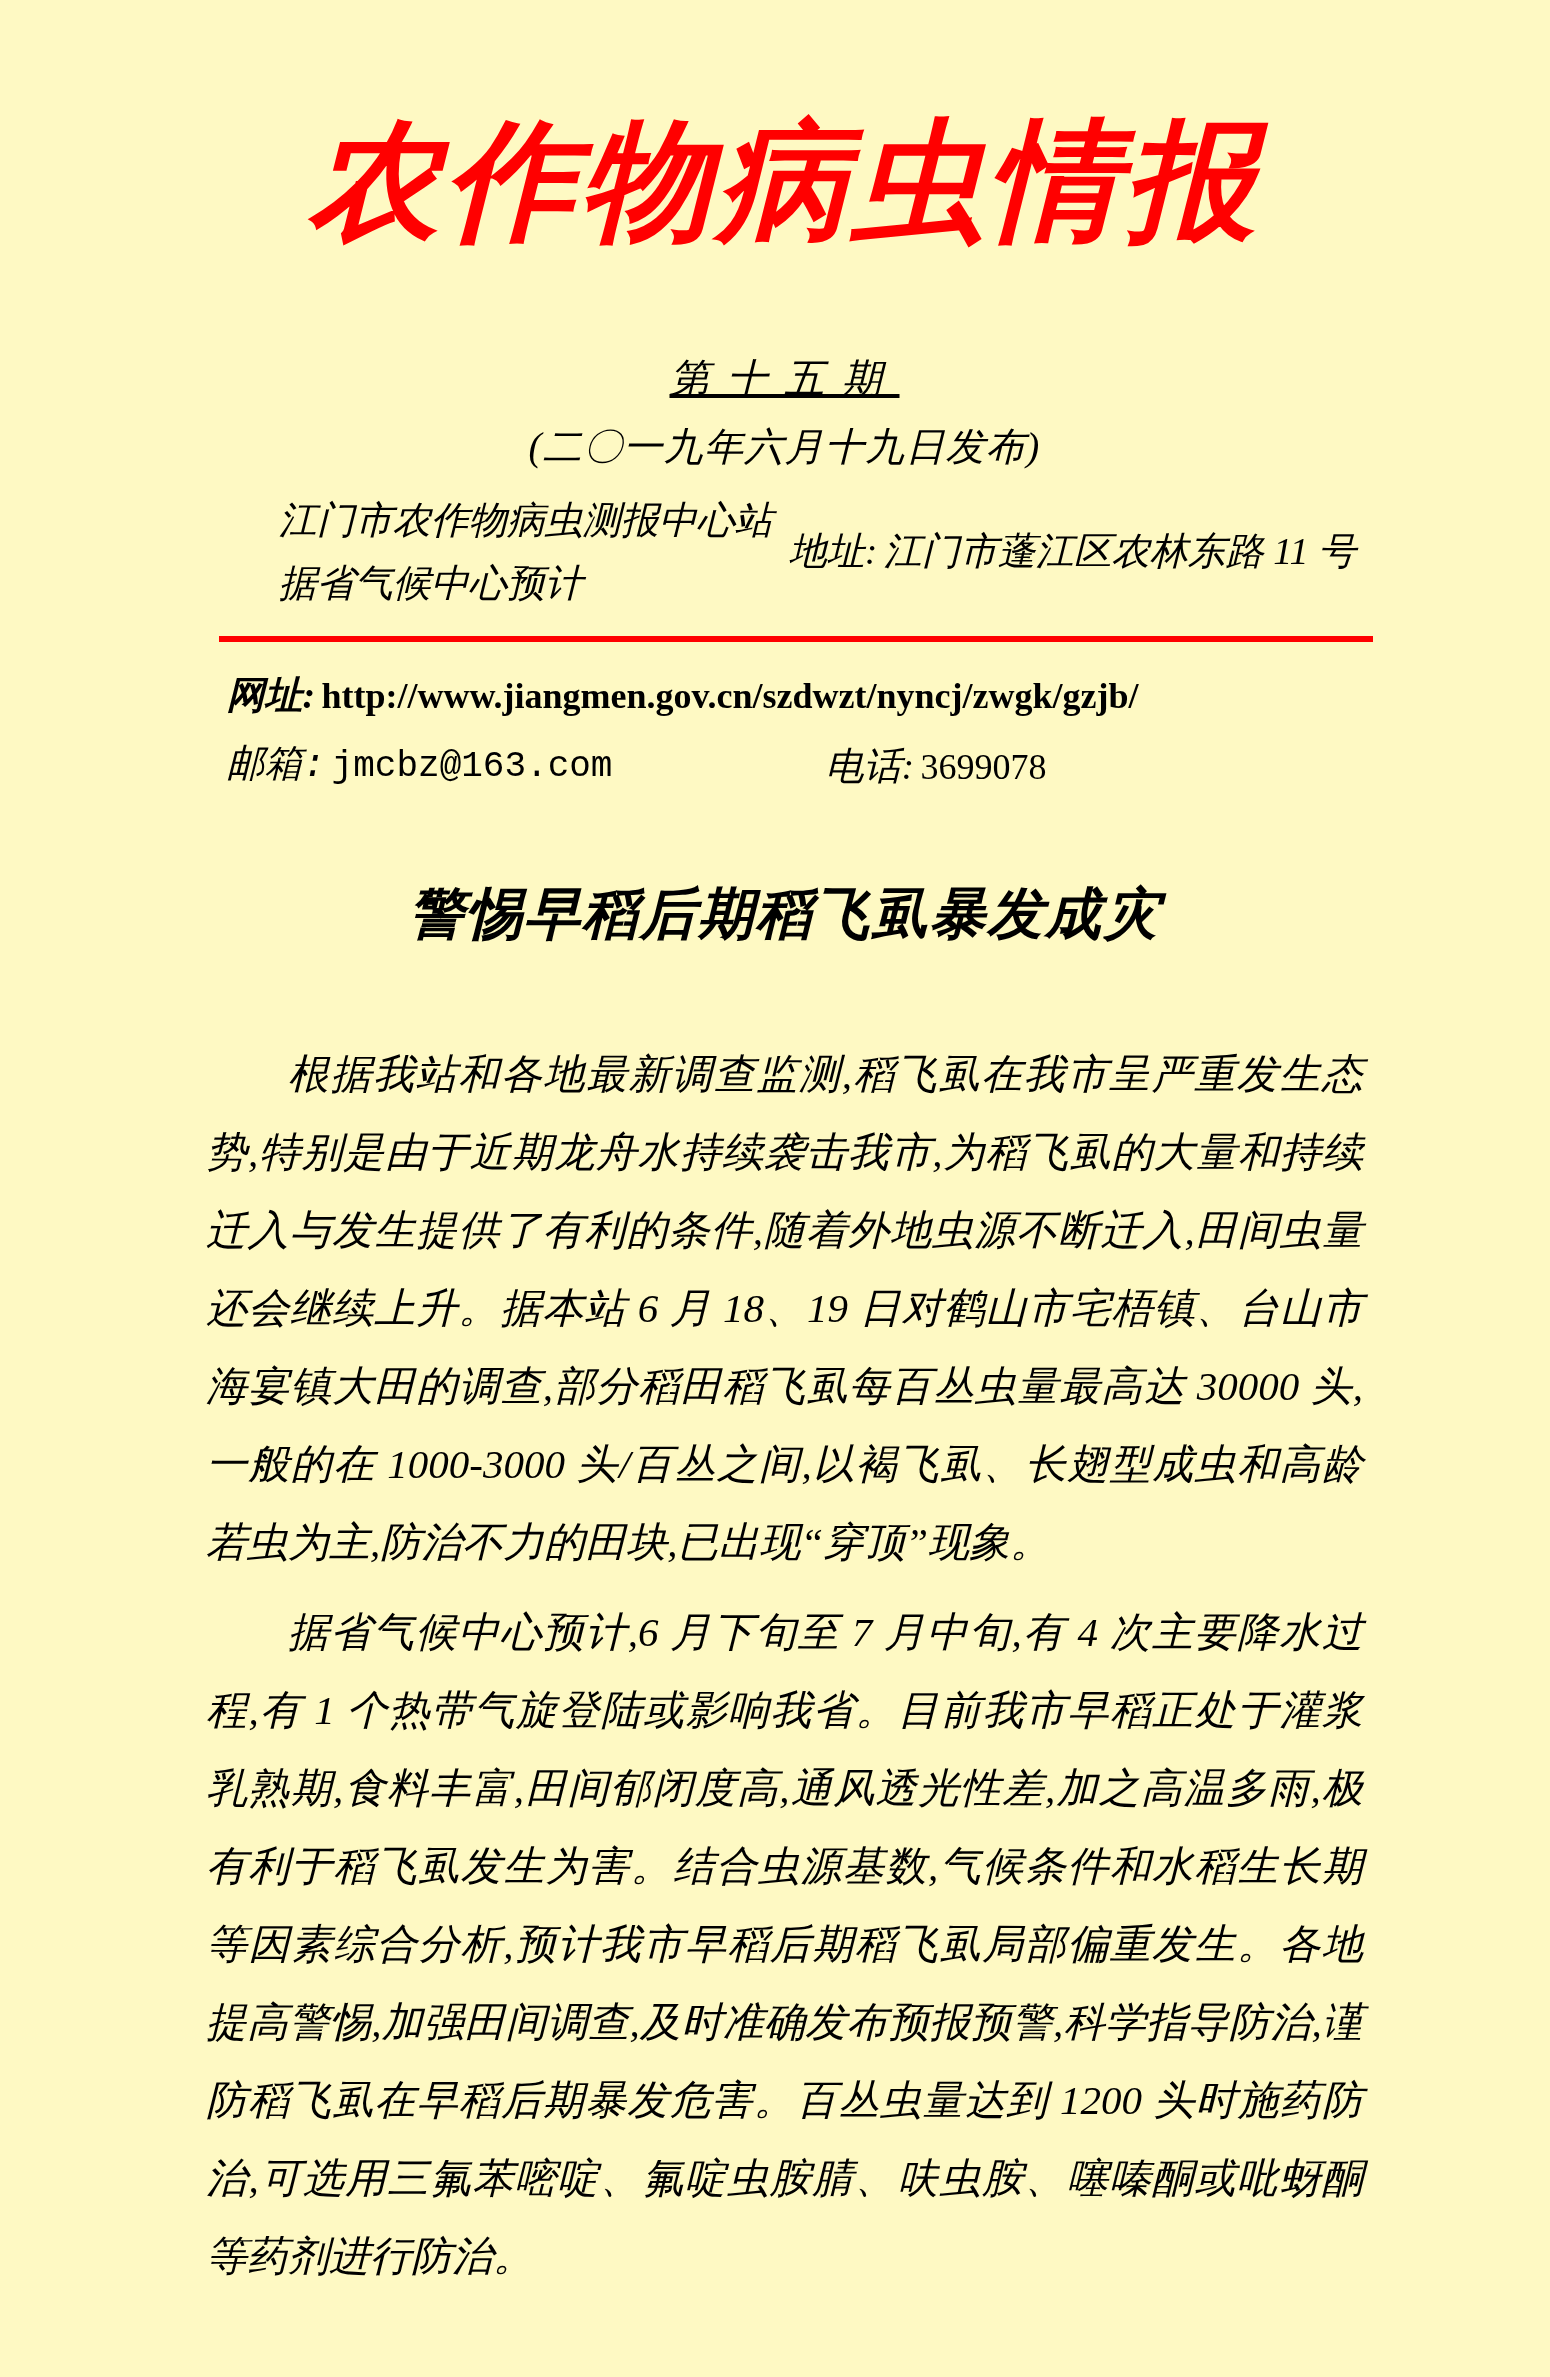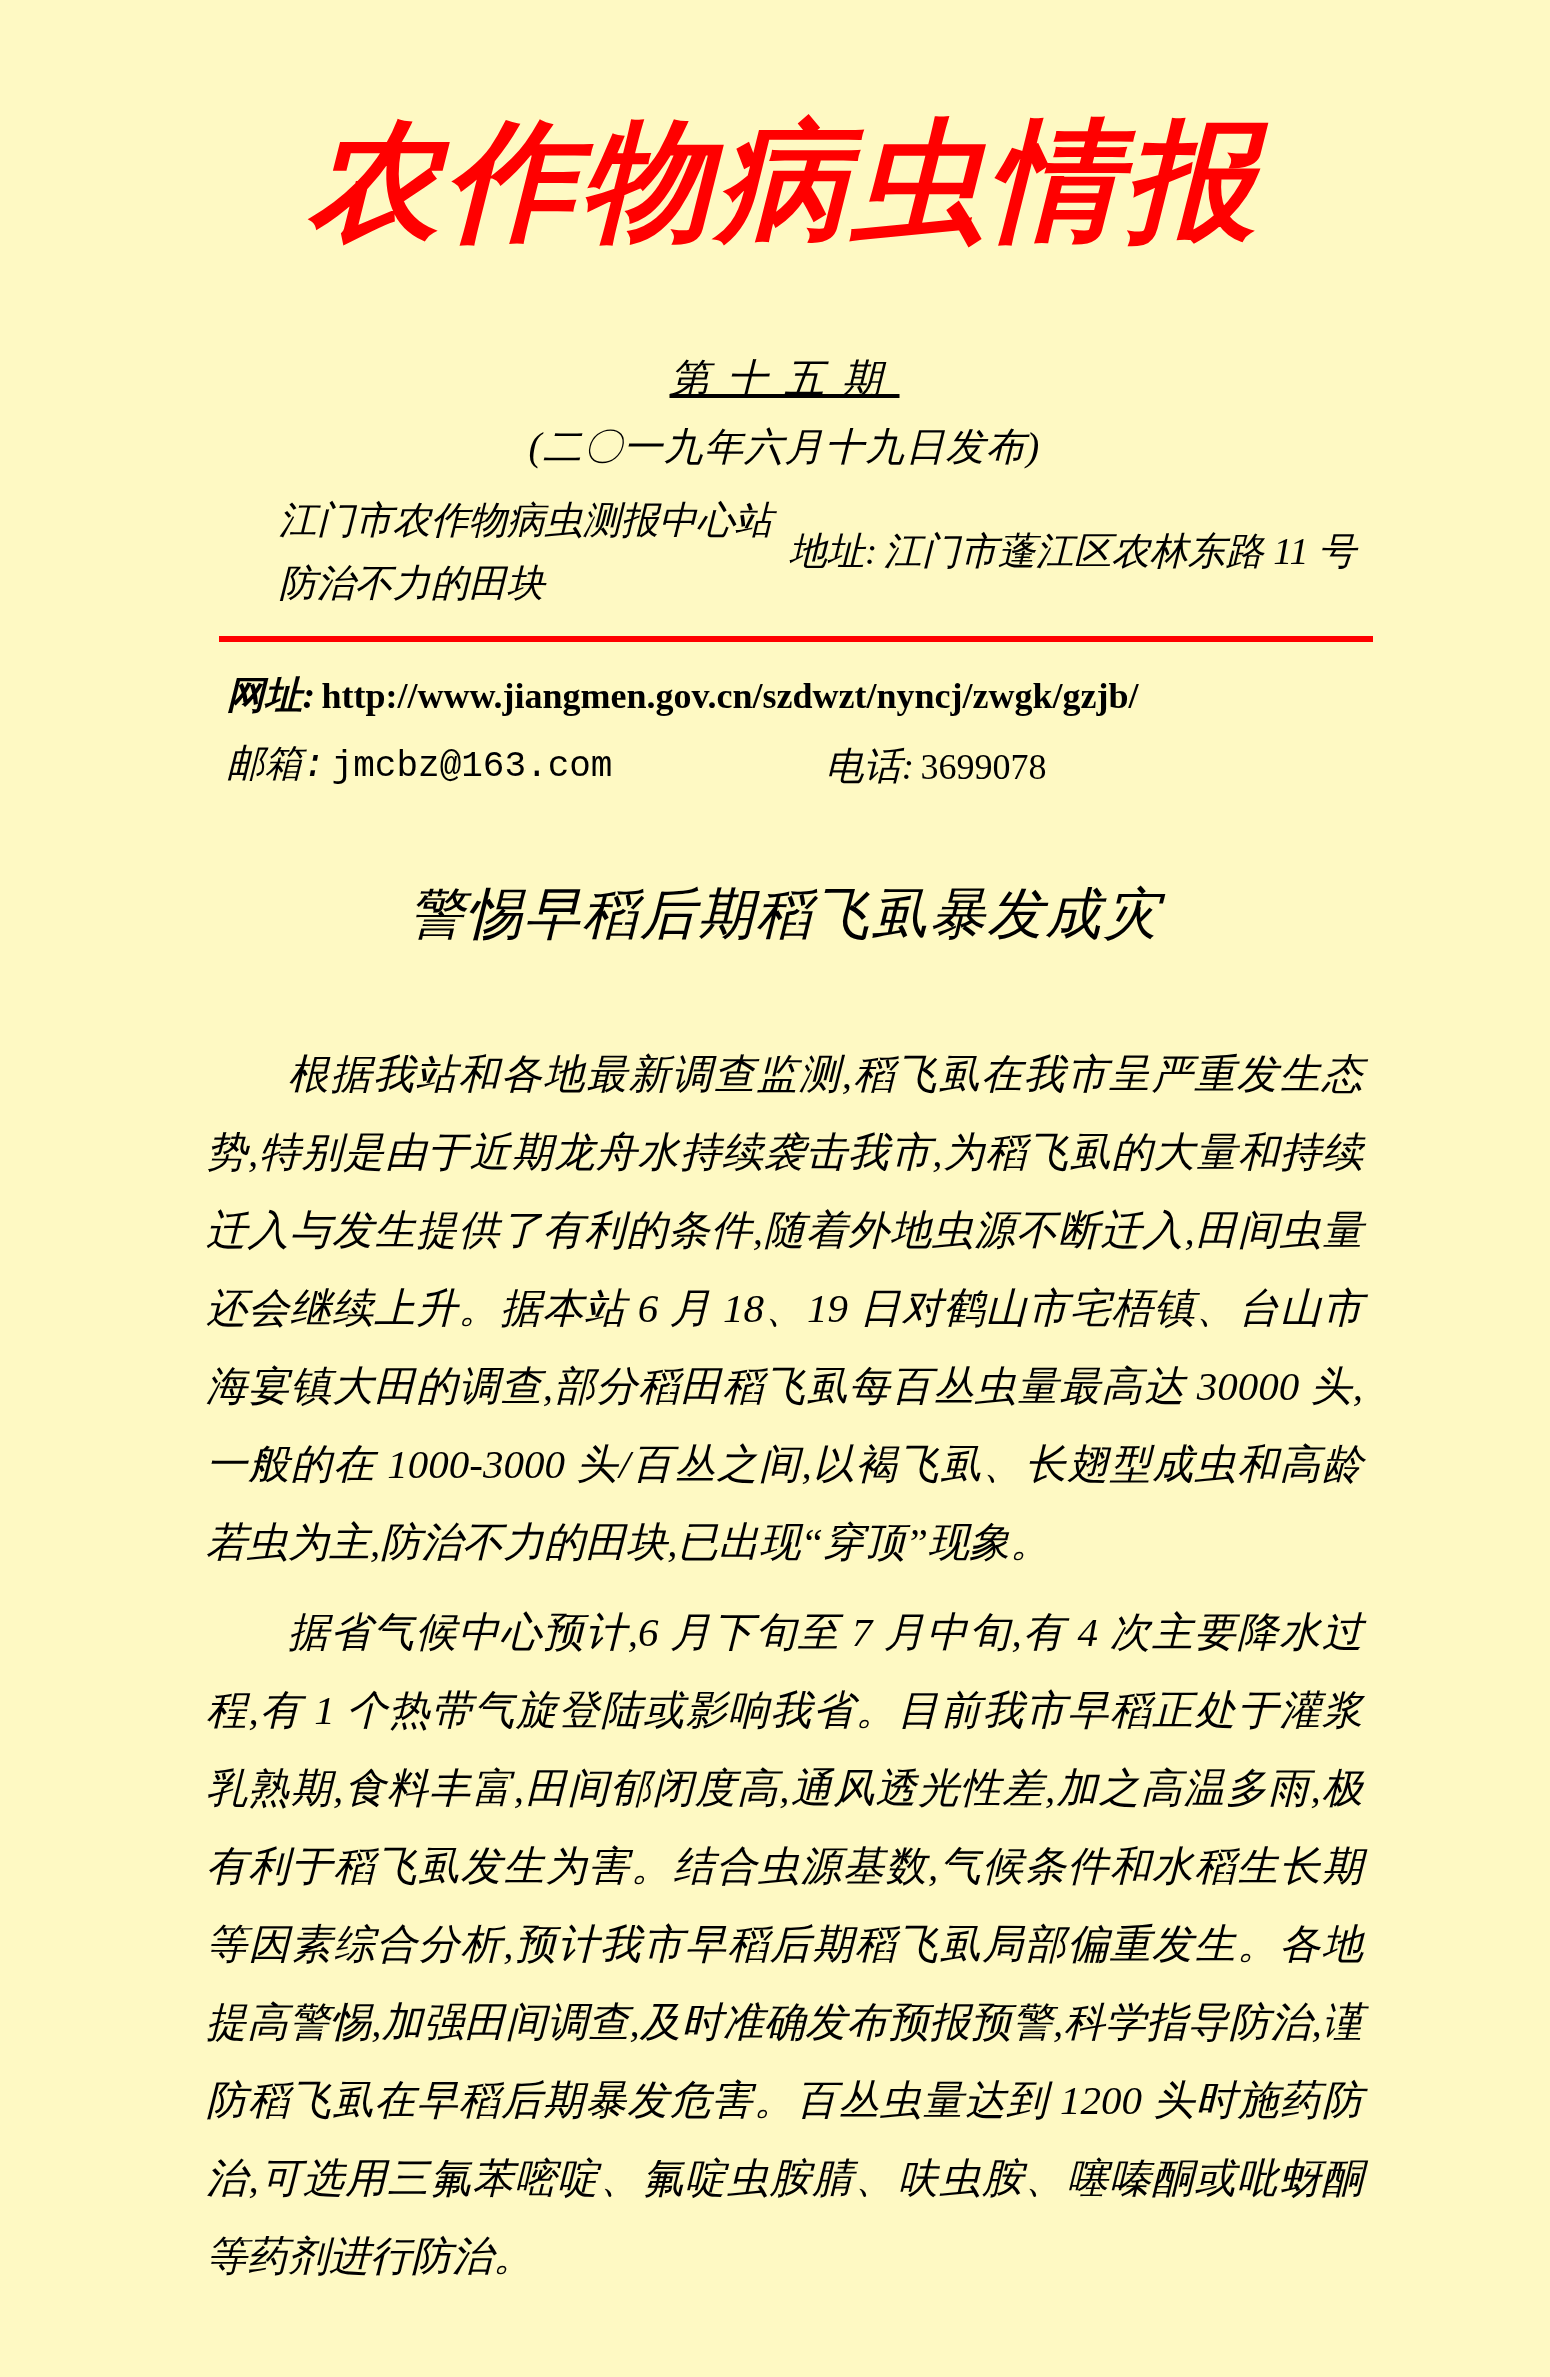--- a/index.html
+++ b/index.html
@@ -64,21 +64,21 @@
   .pair.email-pair { width: 599px; flex: 0 0 auto; font-family: Liberation Mono, monospace; }
   .label { font-style: italic; margin-right: 6.3px; }
   .latin { font-style: normal; font-size: 36px; }
   
   .article-title {
     margin: 80px 0 0 0;
     font-size: 56px;
     line-height: 81px;
     letter-spacing: 1.9px;
     text-align: center;
-    font-weight: normal;
+    font-weight: bold;
     font-style: italic;
     white-space: nowrap;
   }
   .body-par {
     margin: 12px;
     font-size: 41px;
     line-height: 78px;
     text-align: justify;
     text-indent: 2em;
     font-style: italic;
@@ -95,21 +95,21 @@
     <h1 class="doc-title" style="color: rgb(255, 0, 0);">农作物病虫情报</h1>
 
     <div class="issue-block">
       <div class="issue">第十五期</div>
       <div class="pub-date">(二〇一九年六月十九日发布)</div>
     </div>
 
     <div class="org-row">
       <div class="org-names">
         <div class="org">江门市农作物病虫测报中心站</div>
-        <div class="org">防治不力的田块</div>
+        <div class="org">据省气候中心预计</div>
       </div>
       <div class="address-line">
         <span class="label">地址:</span><span style="font-style: italic;">江门市蓬江区农林东路 11 号</span>
       </div>
     </div>
 
     <div class="red-rule" style="background: rgb(255, 0, 0);"></div>
 
     <div class="contact">
       <div class="contact-line first">

